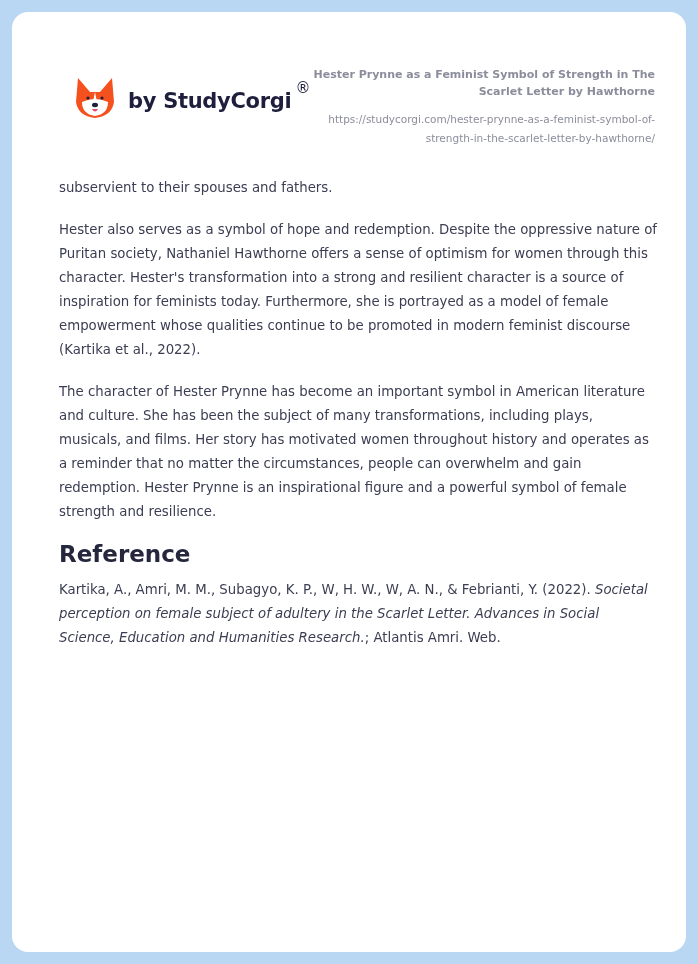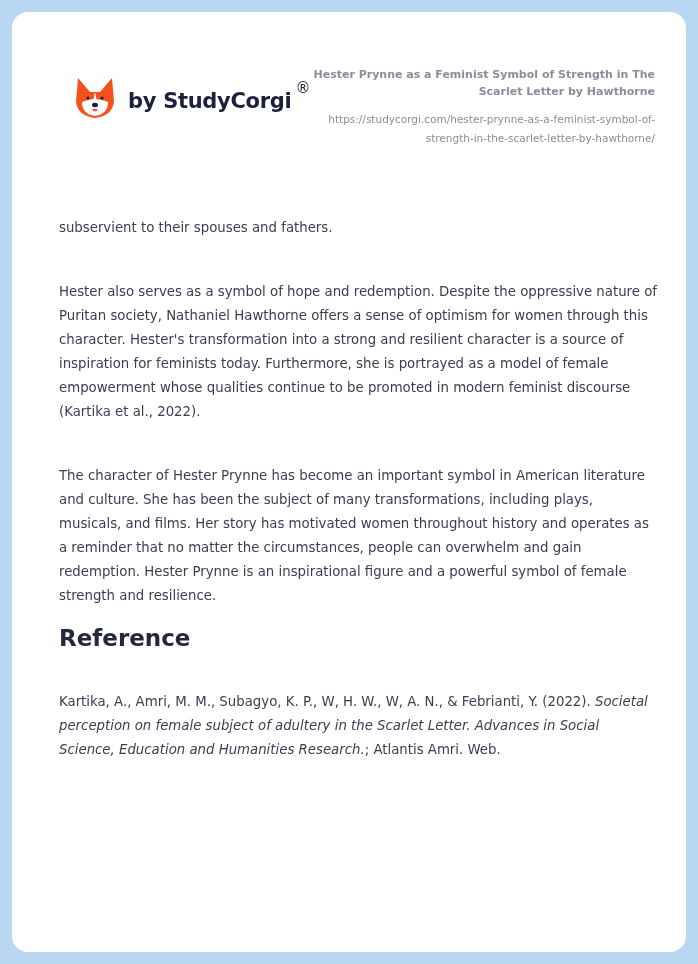--- a/index.html
+++ b/index.html
@@ -14,21 +14,21 @@
     .logo-icon { width: 42px; height: 44px; margin-right: 12px; }
     .logo-text {
       font-family: "DejaVu Sans", sans-serif; font-weight: bold; font-size: 21px;
       color: #1d1f3d; letter-spacing: -0.3px; margin-top: 6px;
     }
     .logo-reg { font-family: "DejaVu Sans", sans-serif; font-size: 15px; color: #1d1f3d; position: relative; top: -10px; margin-left: 4px; }
     .header-meta { position: absolute; right: 31px; top: 54px; width: 360px; text-align: right; }
     .header-title { font-family: "DejaVu Sans", sans-serif; font-weight: bold; font-size: 11px; line-height: 17px; color: #8b8d9c; }
     .header-url { font-family: "DejaVu Sans", sans-serif; font-size: 10.5px; line-height: 19px; color: #8b8d9c; margin-top: 10px; }
     .content { position: absolute; left: 47px; top: 164px; width: 598px; color: #3b3d52; }
-    .content p { font-family: "DejaVu Sans", sans-serif; font-size: 13.3px; line-height: 24px; margin-bottom: 18px; margin-top: 40px; }
+    .content p { font-family: "DejaVu Sans", sans-serif; font-size: 13.3px; line-height: 24px; margin-bottom: 18px; }
     .content h2 { font-family: "DejaVu Sans", sans-serif; font-weight: bold; font-size: 23px; color: #25273d; margin-top: 4px; margin-bottom: 12px; line-height: 24px; }
     .ref em { font-style: italic; }
   </style>
 </head>
 <body>
 
 <div class="card">
   <div class="header">
     <div class="logo">
       <svg class="logo-icon" viewBox="0 0 42 44">

